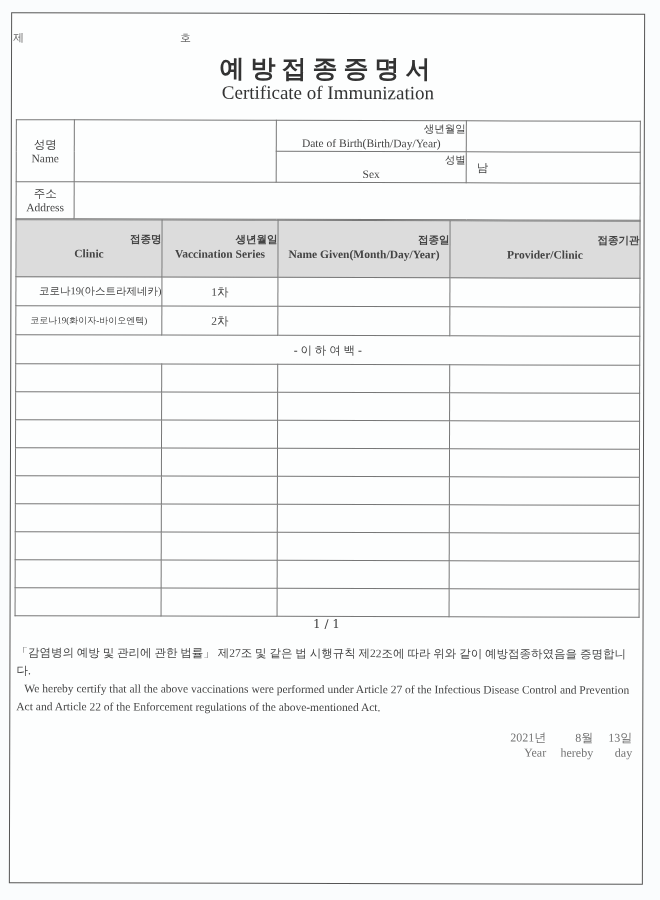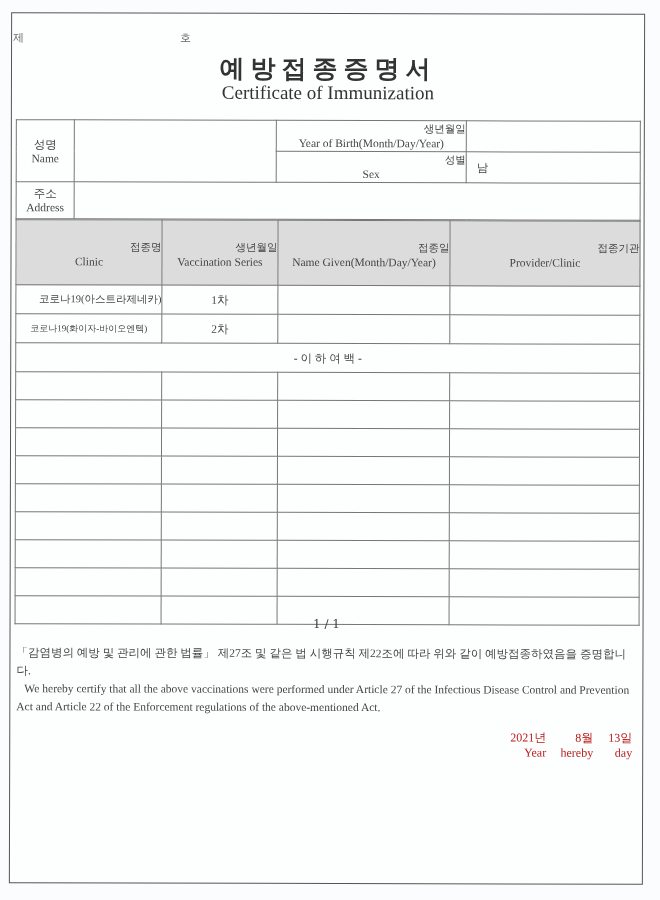--- a/index.html
+++ b/index.html
@@ -15,30 +15,30 @@
   .docno .je { position: absolute; left: 1px; }
   .docno .ho { position: absolute; left: 168px; }
   .title-ko { position: absolute; top: 38px; left: 0; width: 100%; text-align: center; font-size: 25px; font-weight: bold; letter-spacing: 6px; color: #333; }
   .title-en { position: absolute; top: 68px; left: 0; width: 100%; text-align: center; font-size: 19px; color: #333; font-family: "Liberation Serif", serif; }
   table { border-collapse: collapse; position: absolute; left: 4px; width: 624px; table-layout: fixed; }
   td { border: 1px solid #777; text-align: center; vertical-align: middle; font-size: 11.5px; line-height: 14px; padding: 0; font-family: "Liberation Serif", serif; color: #444; }
   .info { top: 106px; }
   .info td { height: 30px; }
   .info .tall { height: 26px; margin-left: 28px; }
   .vac { top: 206px; }
-  .vac .head td { background: #dcdcdc; height: 44px; vertical-align: top; padding-top: 20px; }
+  .vac .head td { background: #dcdcdc; height: 44px; vertical-align: top; padding-top: 12px; font-weight: bold; }
   .vac .row td { height: 28px; }
   .vac .blank td { height: 27px; }
   .sm { font-size: 10.5px; text-align: right; }
   .xs { font-size: 9px; font-family: Liberation Serif, serif; }
   .left { text-align: left; padding-left: 10px; }
   .pagenum { position: absolute; top: 603px; left: 0; width: 100%; text-align: center; font-size: 12px; }
   .stmt { position: absolute; top: 630px; left: 6px; width: 622px; font-size: 11.5px; line-height: 18px; font-family: "Liberation Serif", serif; color: #444; }
   .stmt .ind { text-indent: 8px; }
-  .date { position: absolute; top: 716px; right: 10px; font-size: 12px; text-align: right; line-height: 15px; font-family: "Liberation Serif", serif; color: #b91c1c; }
+  .date { position: absolute; top: 716px; right: 10px; font-size: 12px; text-align: right; line-height: 15px; font-family: "Liberation Serif", serif; color: #737373; }
   .date span { display: inline-block; text-align: right; }
 </style>
 </head>
 <body>
 
 <div class="page">
   <div class="docno">
     <span class="je">제</span>
     <span class="ho">호</span>
   </div>
@@ -54,21 +54,21 @@
       </colgroup>
     <tbody>
         <tr>
       <td rowspan="2">
             <div>성명</div>
             <div>Name</div>
           </td>
       <td rowspan="2"></td>
       <td>
             <div class="sm">생년월일</div>
-            <div>Year of Birth(Month/Day/Year)</div>
+            <div>Date of Birth(Birth/Day/Year)</div>
           </td>
       <td></td>
     </tr>
     <tr>
       <td class="tall">
             <div class="sm">성별</div>
             <div>Sex</div>
           </td>
       <td class="left">남</td>
     </tr>

